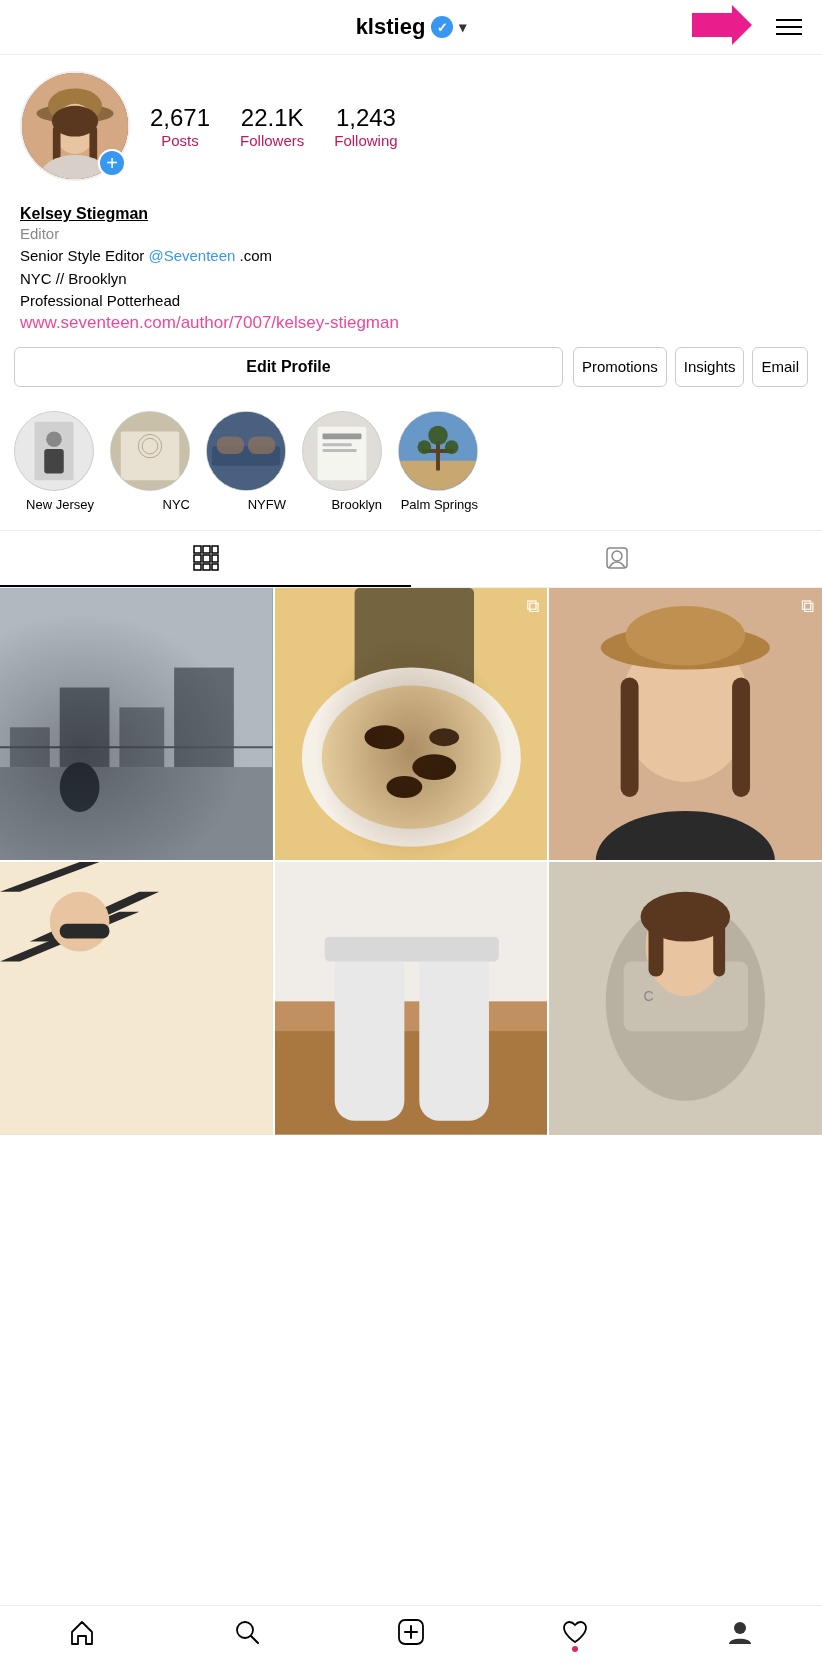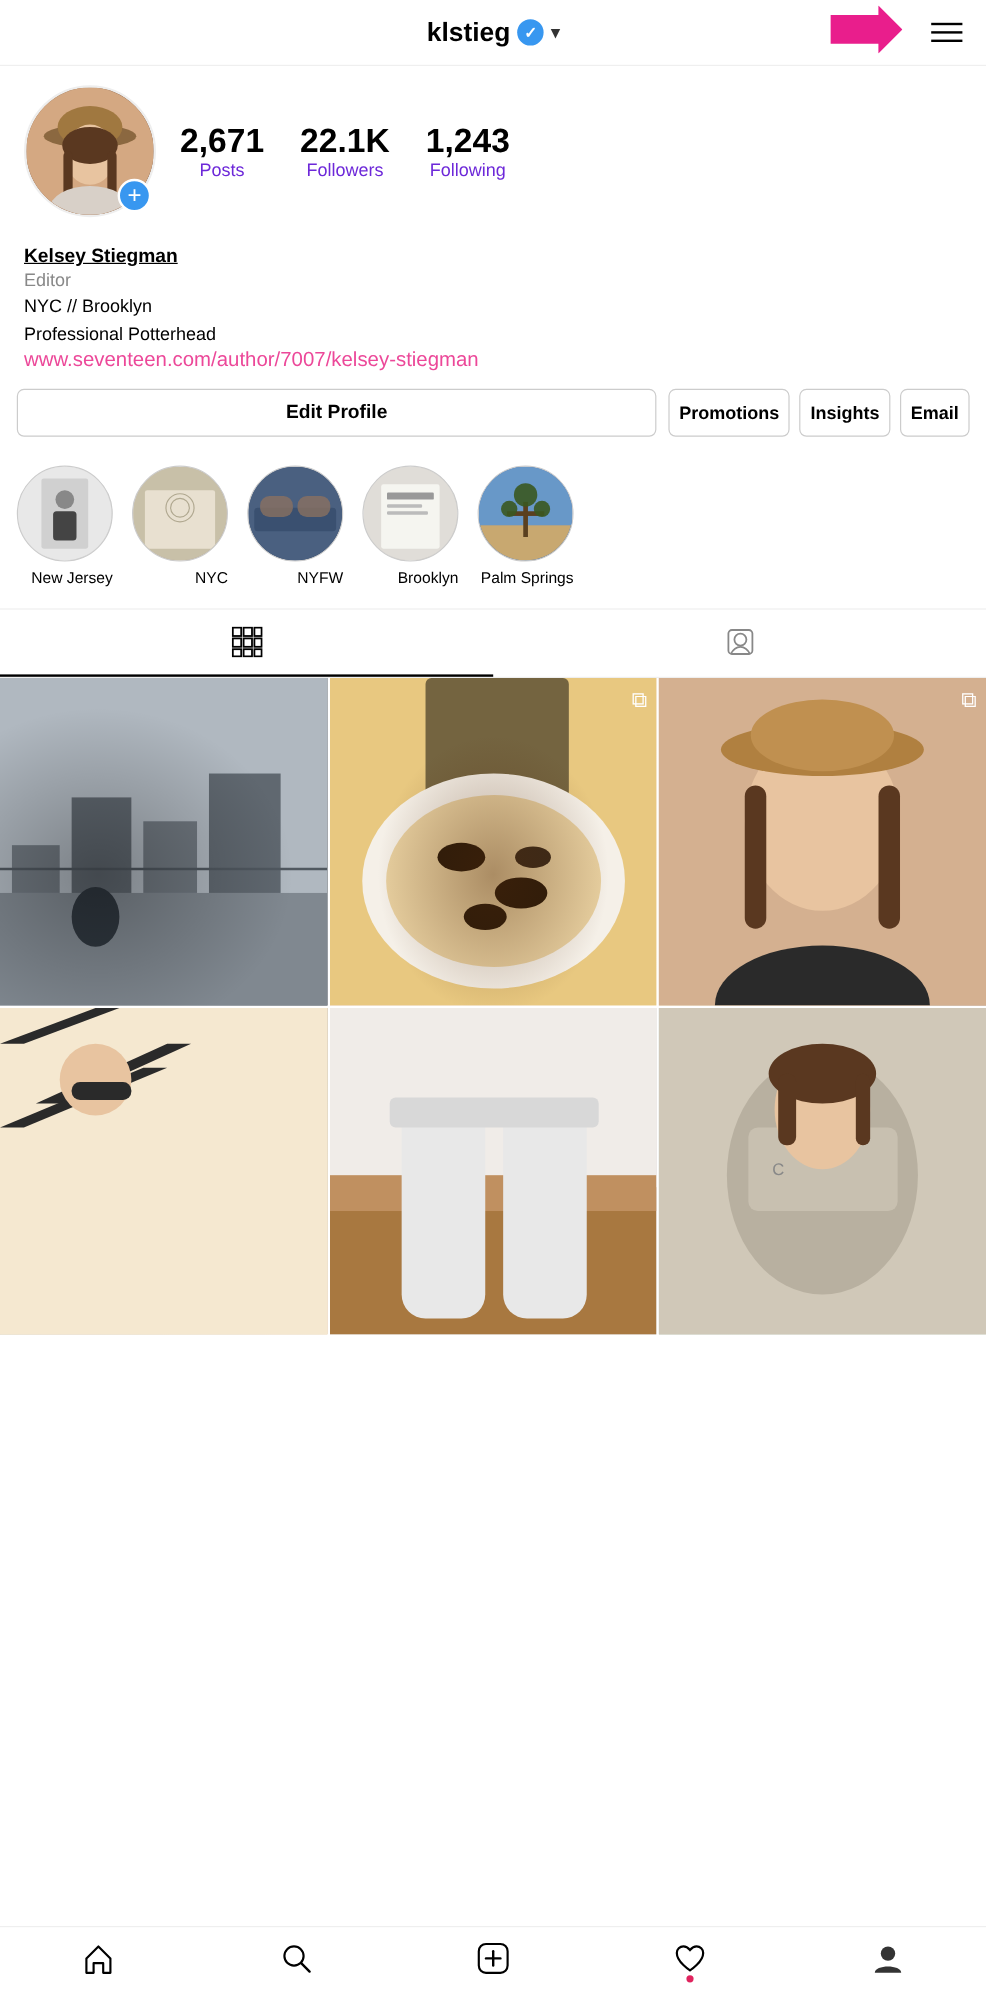--- a/index.html
+++ b/index.html
@@ -125,27 +125,27 @@
       display: flex;
       gap: 30px;
       align-items: center;
     }
     .stat-item {
       display: flex;
       flex-direction: column;
       align-items: center;
     }
     .stat-number {
-      font-size: 28px;
-      font-weight: 700;
+      font-size: 24px;
+      font-weight: 400;
       color: #000;
     }
     .stat-label {
       font-size: 15px;
-      color: #6d28d9;
+      color: #be185d;
     }
 
     
     .bio-section {
       padding: 0 20px 14px;
     }
     .bio-name {
       font-size: 16px;
       font-weight: 700;
       margin-bottom: 2px;
@@ -191,21 +191,21 @@
       display: flex;
       gap: 8px;
     }
     .secondary-btn {
       flex: 1;
       padding: 9px 8px;
       border: 1.5px solid #ccc;
       border-radius: 6px;
       background: #fff;
       font-size: 15px;
-      font-weight: 700;
+      font-weight: 400;
       cursor: pointer;
     }
 
     
     .highlights-section {
       padding: 10px 14px 14px;
       overflow-x: auto;
     }
     .highlights-row {
       display: flex;
@@ -417,20 +417,23 @@
         <span class="stat-number">1,243</span>
         <span class="stat-label">Following</span>
       </div>
     </div>
   </div>
 </div>
 
 <div class="bio-section">
   <div class="bio-name">Kelsey Stiegman</div>
   <div class="bio-title">Editor</div>
+  <div class="bio-line">
+    <span>Senior Style Editor </span><span class="at-mention">@Seventeen</span><span> .com</span>
+  </div>
   <div class="bio-line">NYC // Brooklyn</div>
   <div class="bio-line">Professional Potterhead</div>
   <a class="bio-link" href="#">www.seventeen.com/author/7007/kelsey-stiegman</a>
 </div>
 
 <div class="action-buttons">
   <button class="edit-profile-btn">Edit Profile</button>
   <div class="secondary-buttons">
     <button class="secondary-btn">Promotions</button>
     <button class="secondary-btn">Insights</button>

